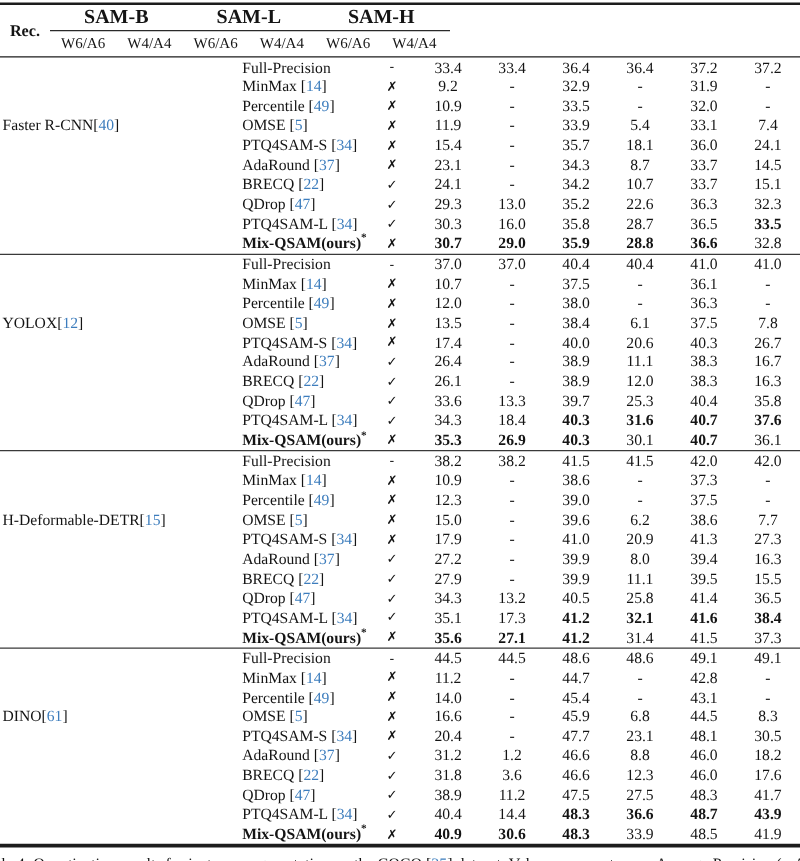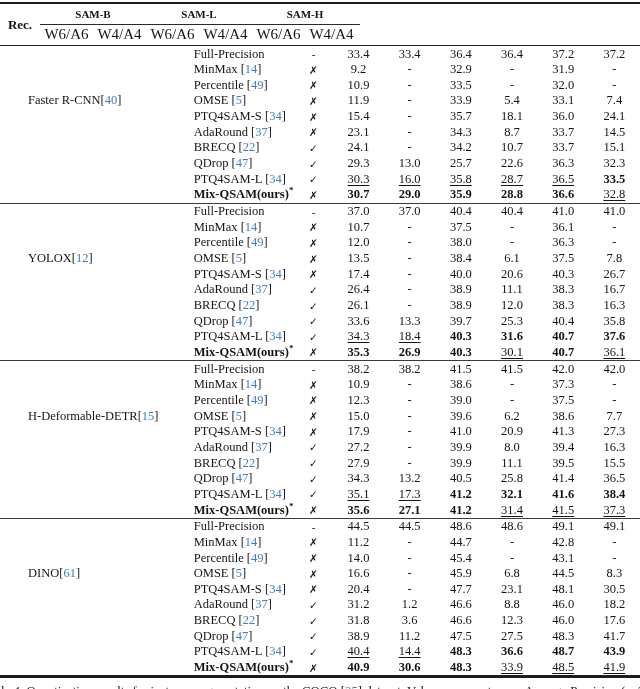--- a/index.html
+++ b/index.html
@@ -19,36 +19,35 @@
   .col-detector { width: 168px; padding-left: 14px; }
   .col-method   { width: 104px; }
   .col-rec      { width: 40px;  text-align: center; }
   .col-val      { width: 53px;  text-align: center; }
 
   .header { display: flex; height: 41px; }
   .hcell  { font-weight: bold; line-height: 41px; font-size: 13px; }
   .header .col-rec.hcell { line-height: 41px; }
   .header-right { width: 320px; }
   .h-groups { display: flex; height: 20px; align-items: center; }
-  .h-groups span { width: 106px; text-align: center; font-weight: bold; font-size: 11px; }
+  .h-groups span { width: 106px; text-align: center; font-weight: bold; font-size: 16px; }
   .cmidrule { height: 1px; background: #2a2a2a; }
   .h-subs { display: flex; height: 19px; align-items: center; }
-  .h-subs span { width: 53px; text-align: center; font-size: 15px; }
+  .h-subs span { width: 53px; text-align: center; font-size: 12px; }
 
   .group { position: relative; }
   .detector {
-    position: absolute; left: 28px; top: calc(var(--rh) * 3);
+    position: absolute; left: 2px; top: calc(var(--rh) * 3);
     height: var(--rh); display: flex; align-items: center; white-space: nowrap;
   }
   .row { display: flex; height: var(--rh); align-items: center; padding-left: 31px; }
   .col-rec { font-family: "DejaVu Sans", sans-serif; font-size: 10.5px; }
   .cite { color: var(--cite); }
   .bold { font-weight: bold; }
   .underline {
-    text-decoration: underline;
     text-underline-offset: 2px;
     text-decoration-thickness: 0.9px;
   }
   sup.star { font-size: 9px; vertical-align: super; line-height: 0; }
   .caption {
     margin-top: 6px; margin-left: -18px;
     white-space: nowrap; font-size: 12.8px;
   }
 </style>
 </head>
@@ -162,21 +161,21 @@
         <div class="col-val"><span>10.7</span></div>
         <div class="col-val"><span>33.7</span></div>
         <div class="col-val"><span>15.1</span></div>
       </div>
       <div class="row">
         <div class="col-detector"></div>
         <div class="col-method"><span>QDrop</span><span> [</span><span class="cite">47</span><span>]</span></div>
         <div class="col-rec">✓</div>
         <div class="col-val"><span>29.3</span></div>
         <div class="col-val"><span>13.0</span></div>
-        <div class="col-val"><span>25.7</span></div>
+        <div class="col-val"><span>35.2</span></div>
         <div class="col-val"><span>22.6</span></div>
         <div class="col-val"><span>36.3</span></div>
         <div class="col-val"><span>32.3</span></div>
       </div>
       <div class="row">
         <div class="col-detector"></div>
         <div class="col-method"><span>PTQ4SAM-L</span><span> [</span><span class="cite">34</span><span>]</span></div>
         <div class="col-rec">✓</div>
         <div class="col-val"><span class="underline">30.3</span></div>
         <div class="col-val"><span class="underline">16.0</span></div>

